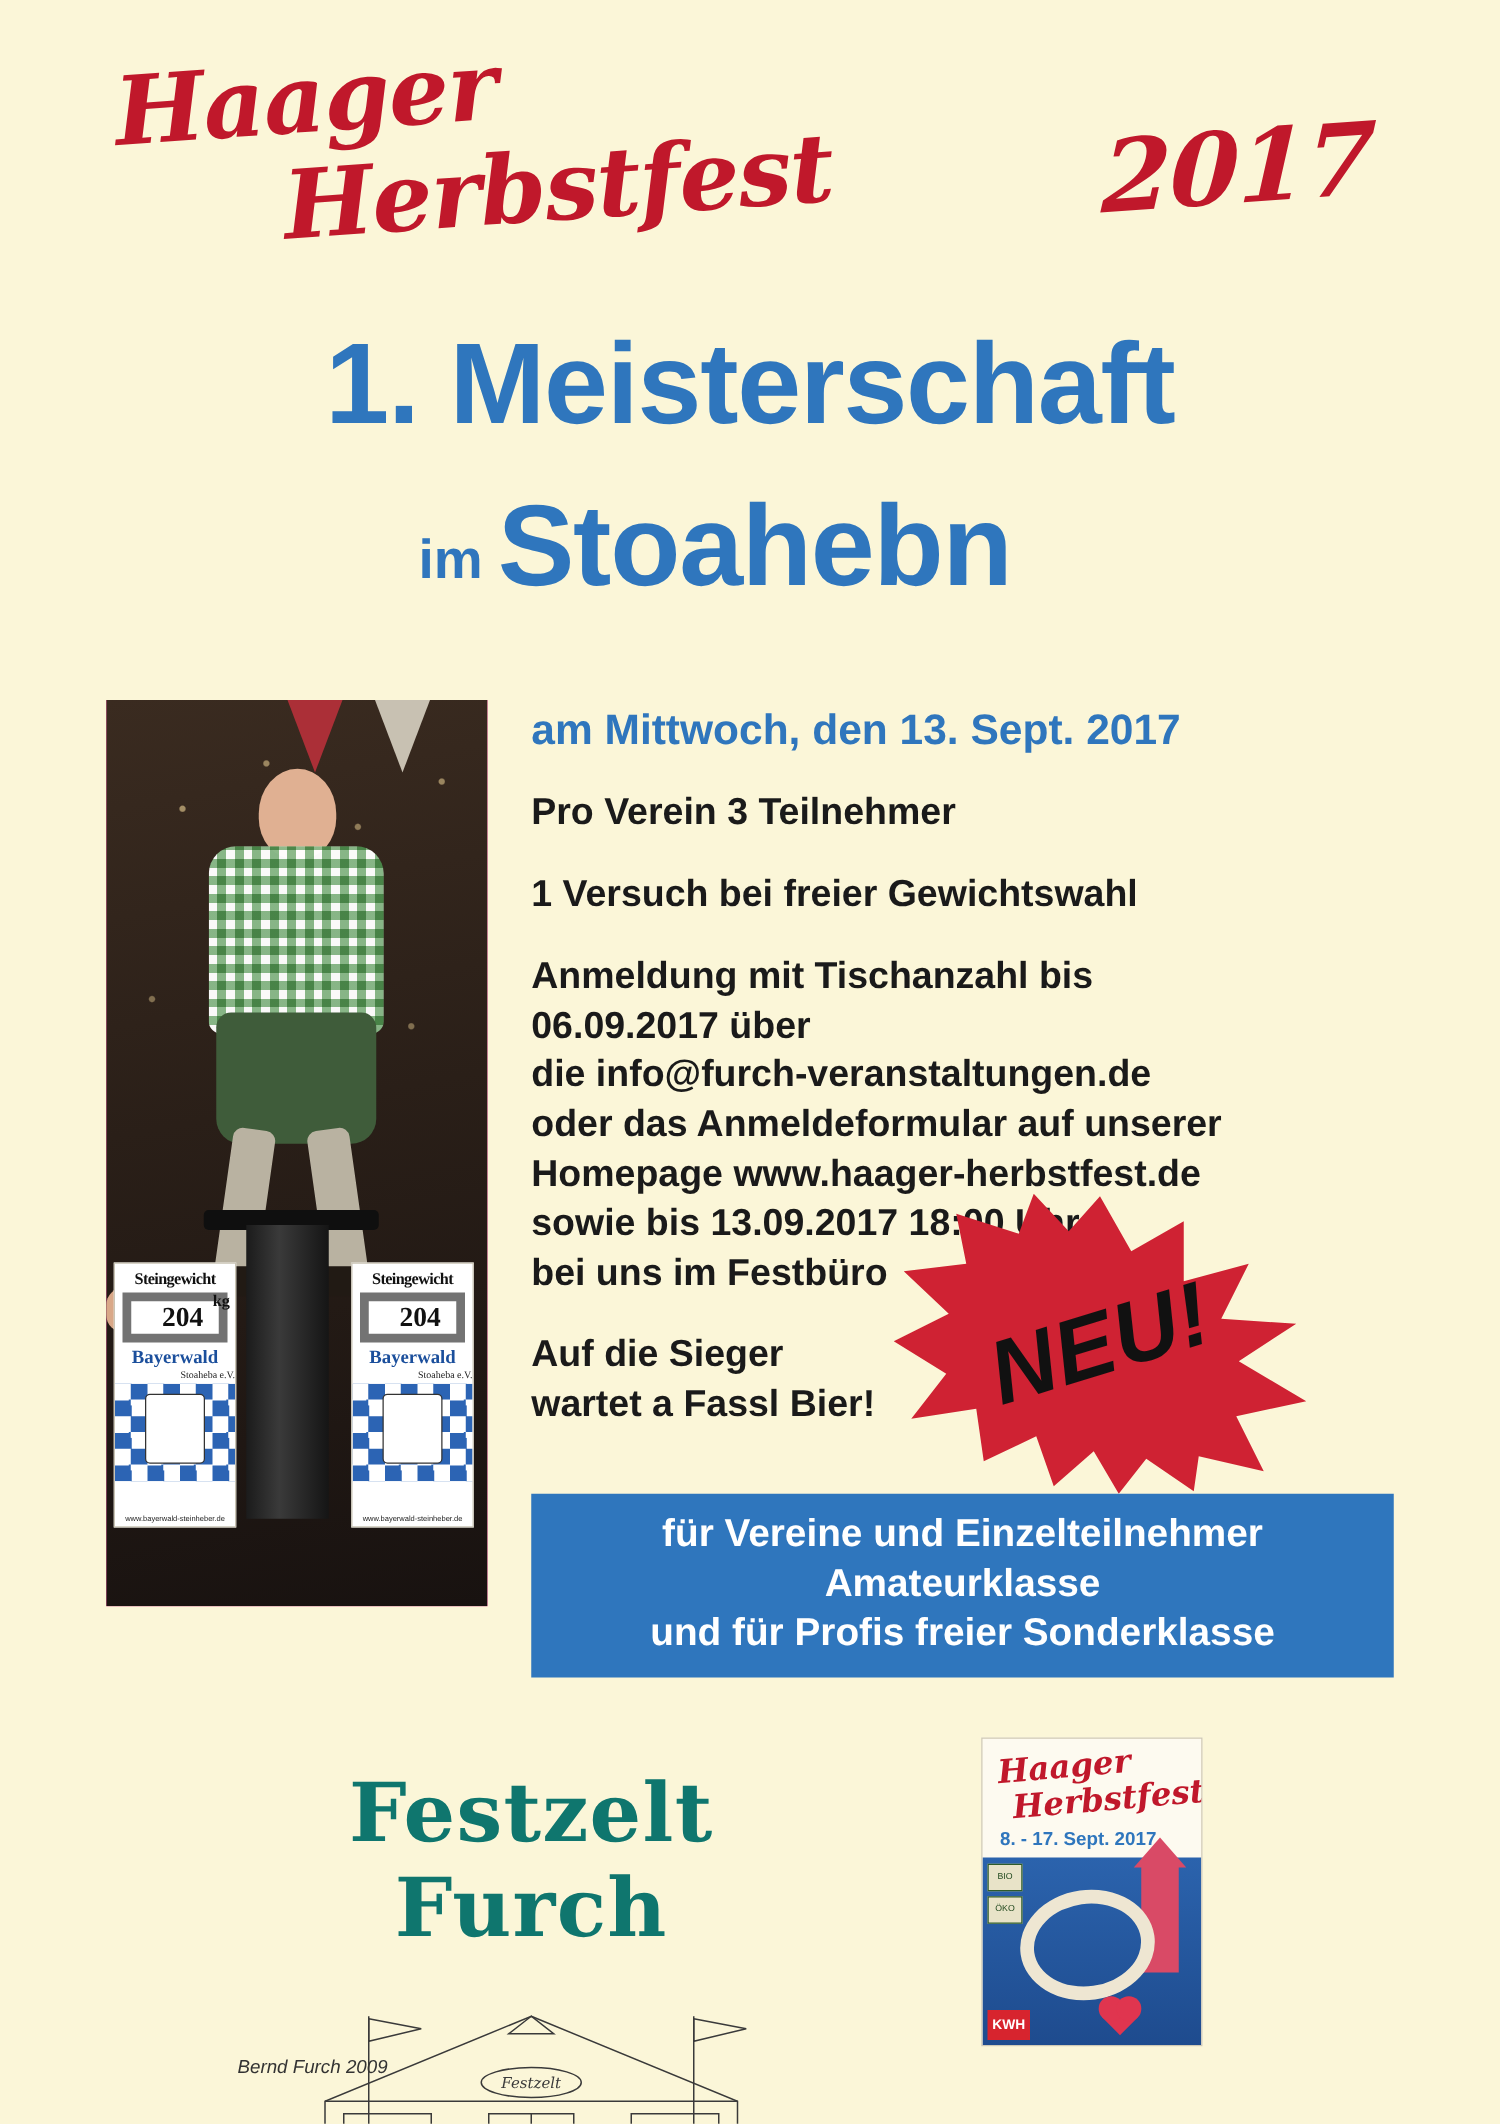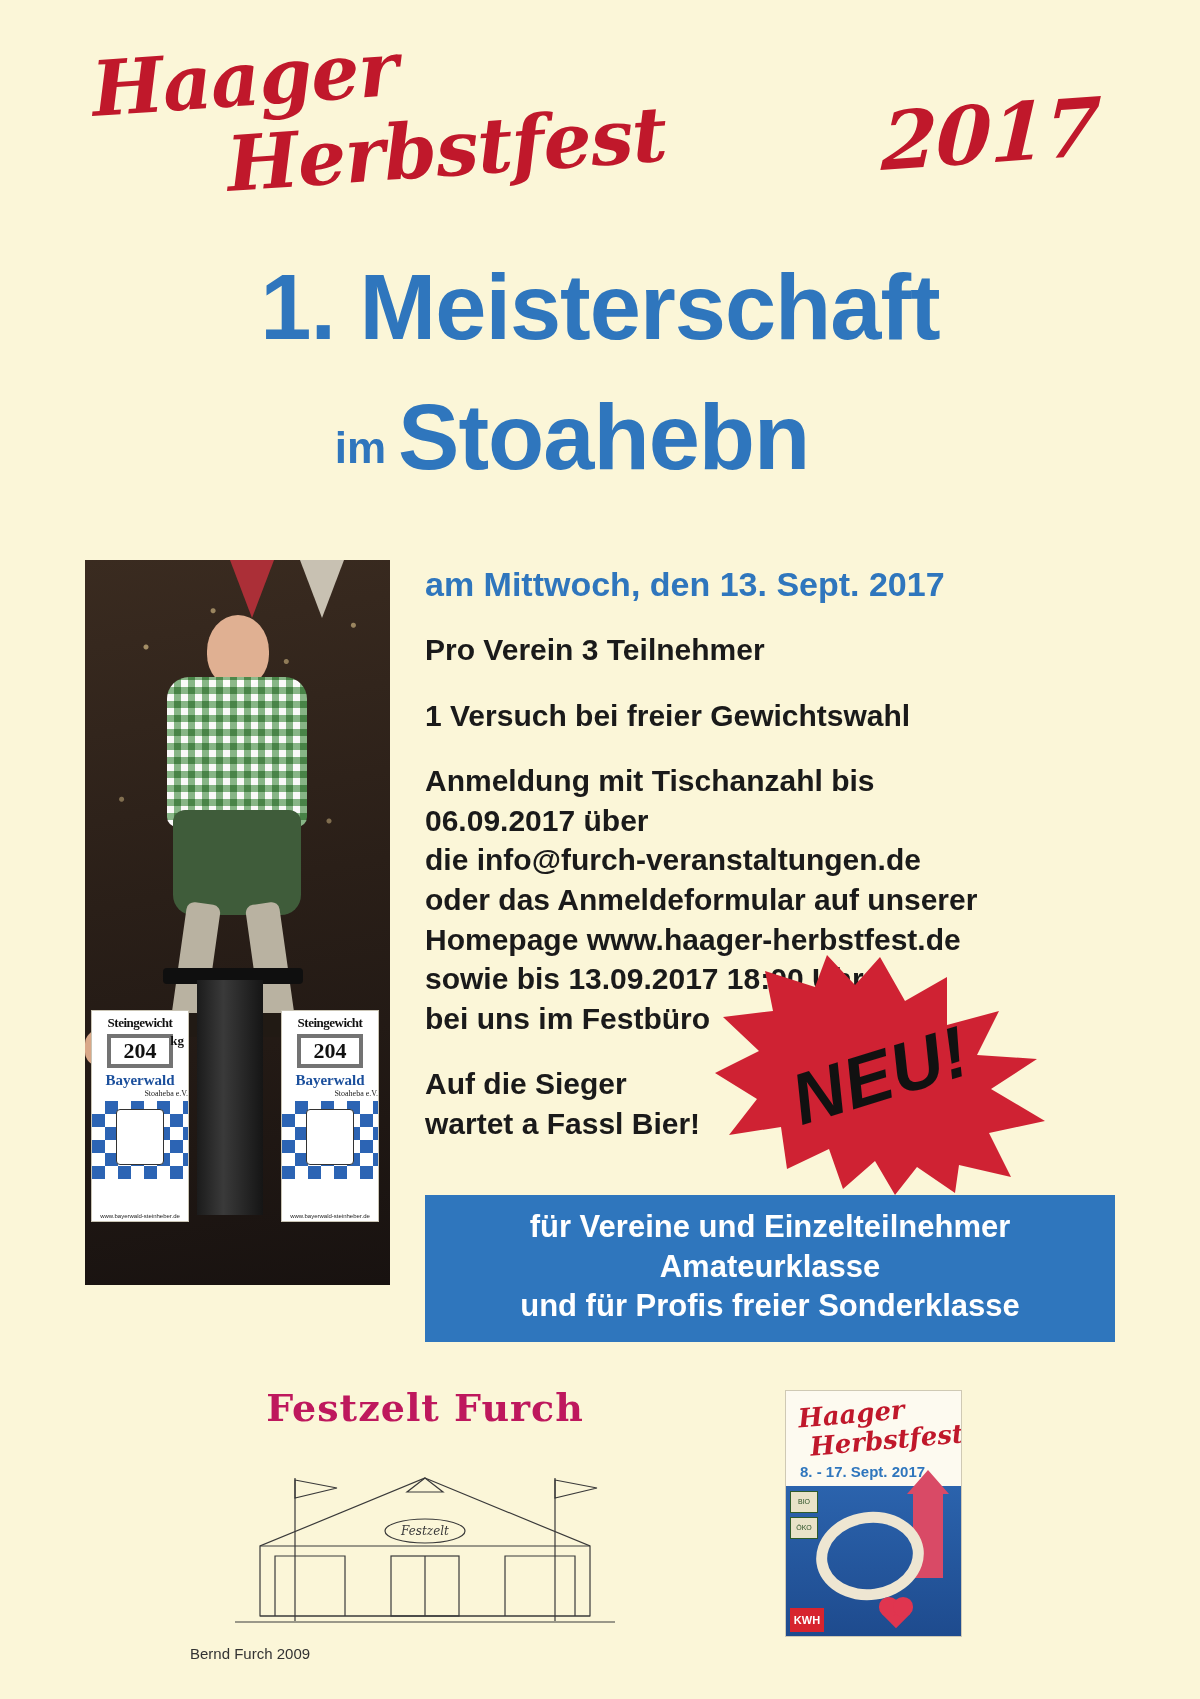--- a/index.html
+++ b/index.html
@@ -216,26 +216,27 @@
     font-size: 13px;
     font-weight: bold;
     text-align: center;
     padding-top: 4px;
     color: #111;
     letter-spacing: -0.5px;
   }
   .photo .pc-num {
     margin: 3px auto 0 auto;
     width: 58px;
-    border: 4px solid #737373;
+    border: 7px solid #737373;
     text-align: center;
     font-size: 22px;
     font-weight: bold;
     background: #fff;
     color: #111;
+    padding-left: 12px;
   }
   .photo .pc-kg {
     position: absolute;
     right: 4px;
     top: 22px;
     font-size: 13px;
     font-weight: bold;
     color: #111;
   }
   .photo .pc-brand {
@@ -356,33 +357,35 @@
   .festzelt {
     position: absolute;
     left: 190px;
     top: 1385px;
     width: 470px;
     text-align: center;
   }
   .festzelt-title {
     font-family: "DejaVu Serif", serif;
     font-weight: bold;
-    font-size: 38px;
-    color: #be185d;
+    font-size: 65px;
+    color: #0f766e;
     letter-spacing: 1px;
+    margin-top: 28px;
   }
   .tent-drawing {
     margin-top: 6px;
   }
   .credit {
     position: absolute;
     left: 190px;
     top: 1645px;
     font-size: 15px;
     color: #333;
+    font-style: italic;
   }
 
   .mini-poster {
     position: absolute;
     left: 785px;
     top: 1390px;
     width: 175px;
     height: 245px;
     background: #fdfaf0;
     border: 1px solid #cfc9b4;

